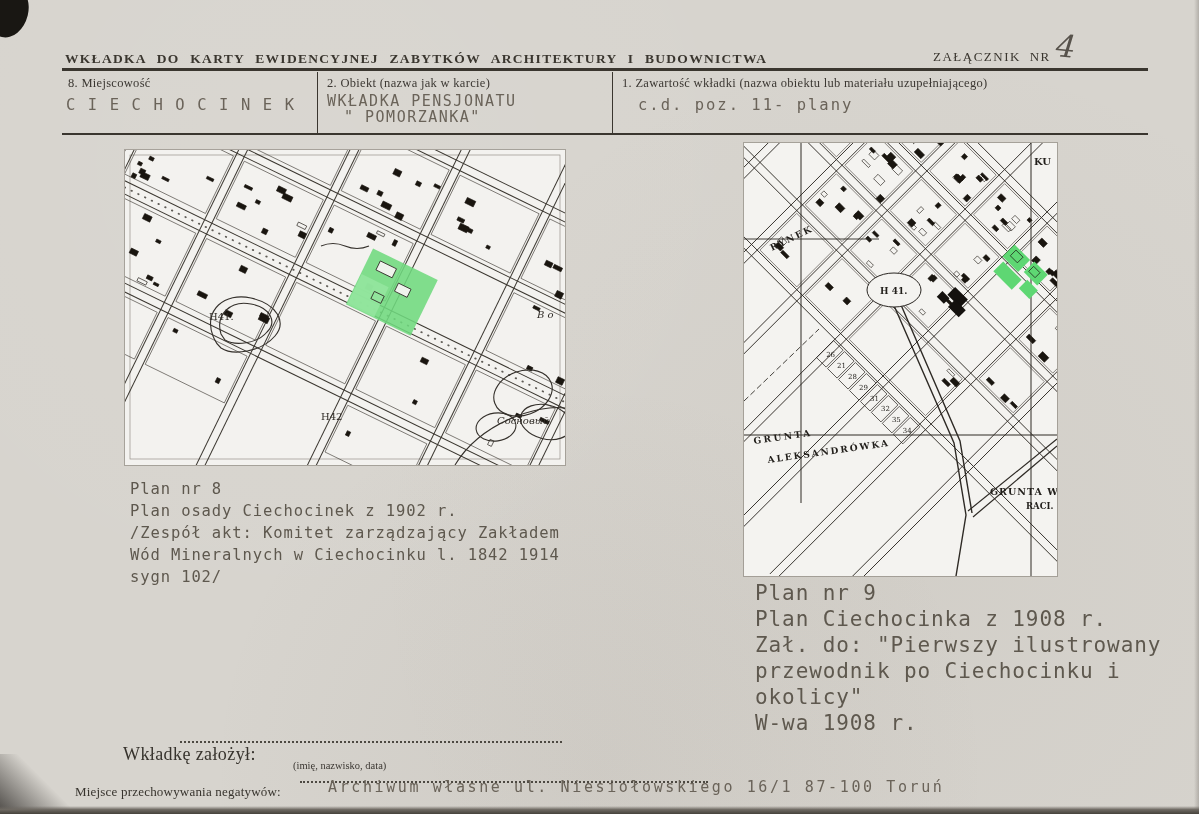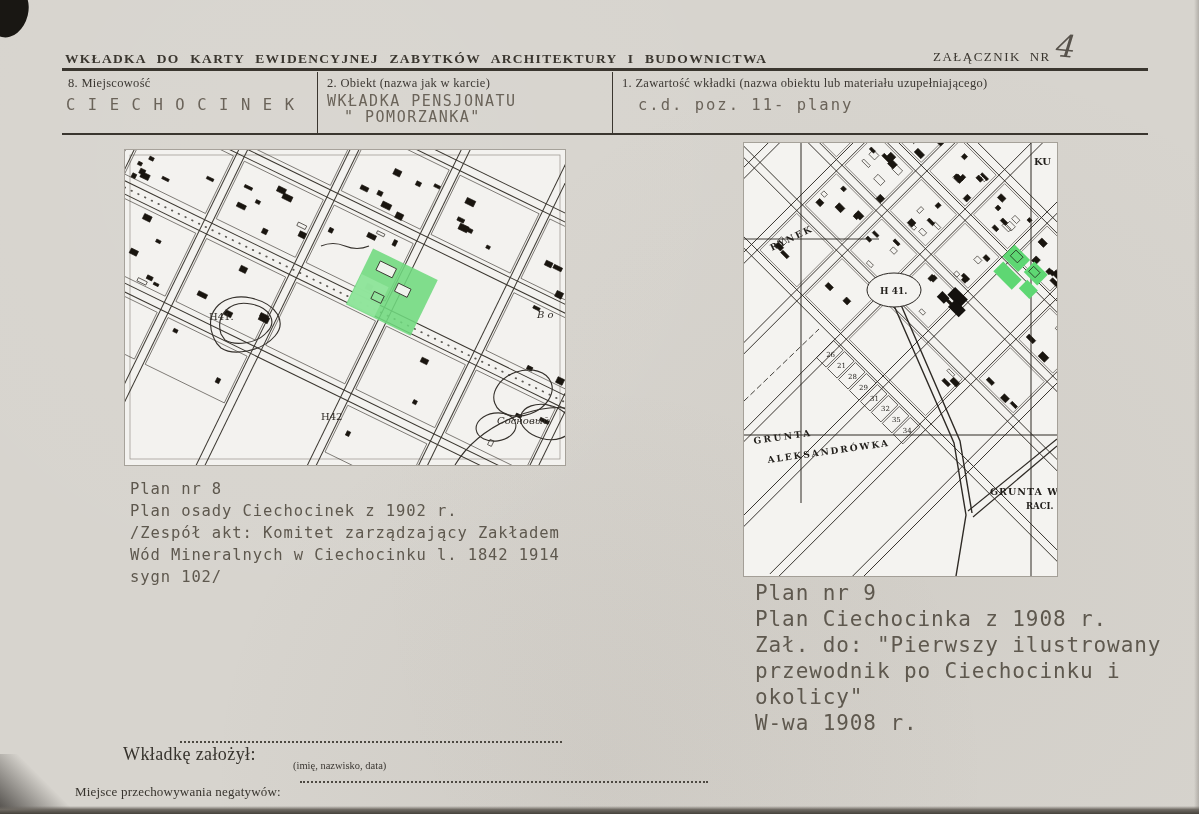--- a/index.html
+++ b/index.html
@@ -469,16 +469,17 @@
     <div>okolicy"</div>
     <div>W-wa 1908 r.</div>
   </div>
 
   <div class="f-label founder-label">Wkładkę założył:</div>
   <div class="dotline dot1"></div>
   <div class="founder-hint">(imię, nazwisko, data)</div>
 
   <div class="f-label negatives-label">Miejsce przechowywania negatywów:</div>
   <div class="dotline dot2"></div>
+  <div class="typed negatives-value">Archiwum własne ul. Niesiołowskiego 16/1 87-100 Toruń</div>
 
   <div class="edge-bottom-left"></div>
   <div class="edge-bottom"></div>
 </div>
 
 </body></html>

